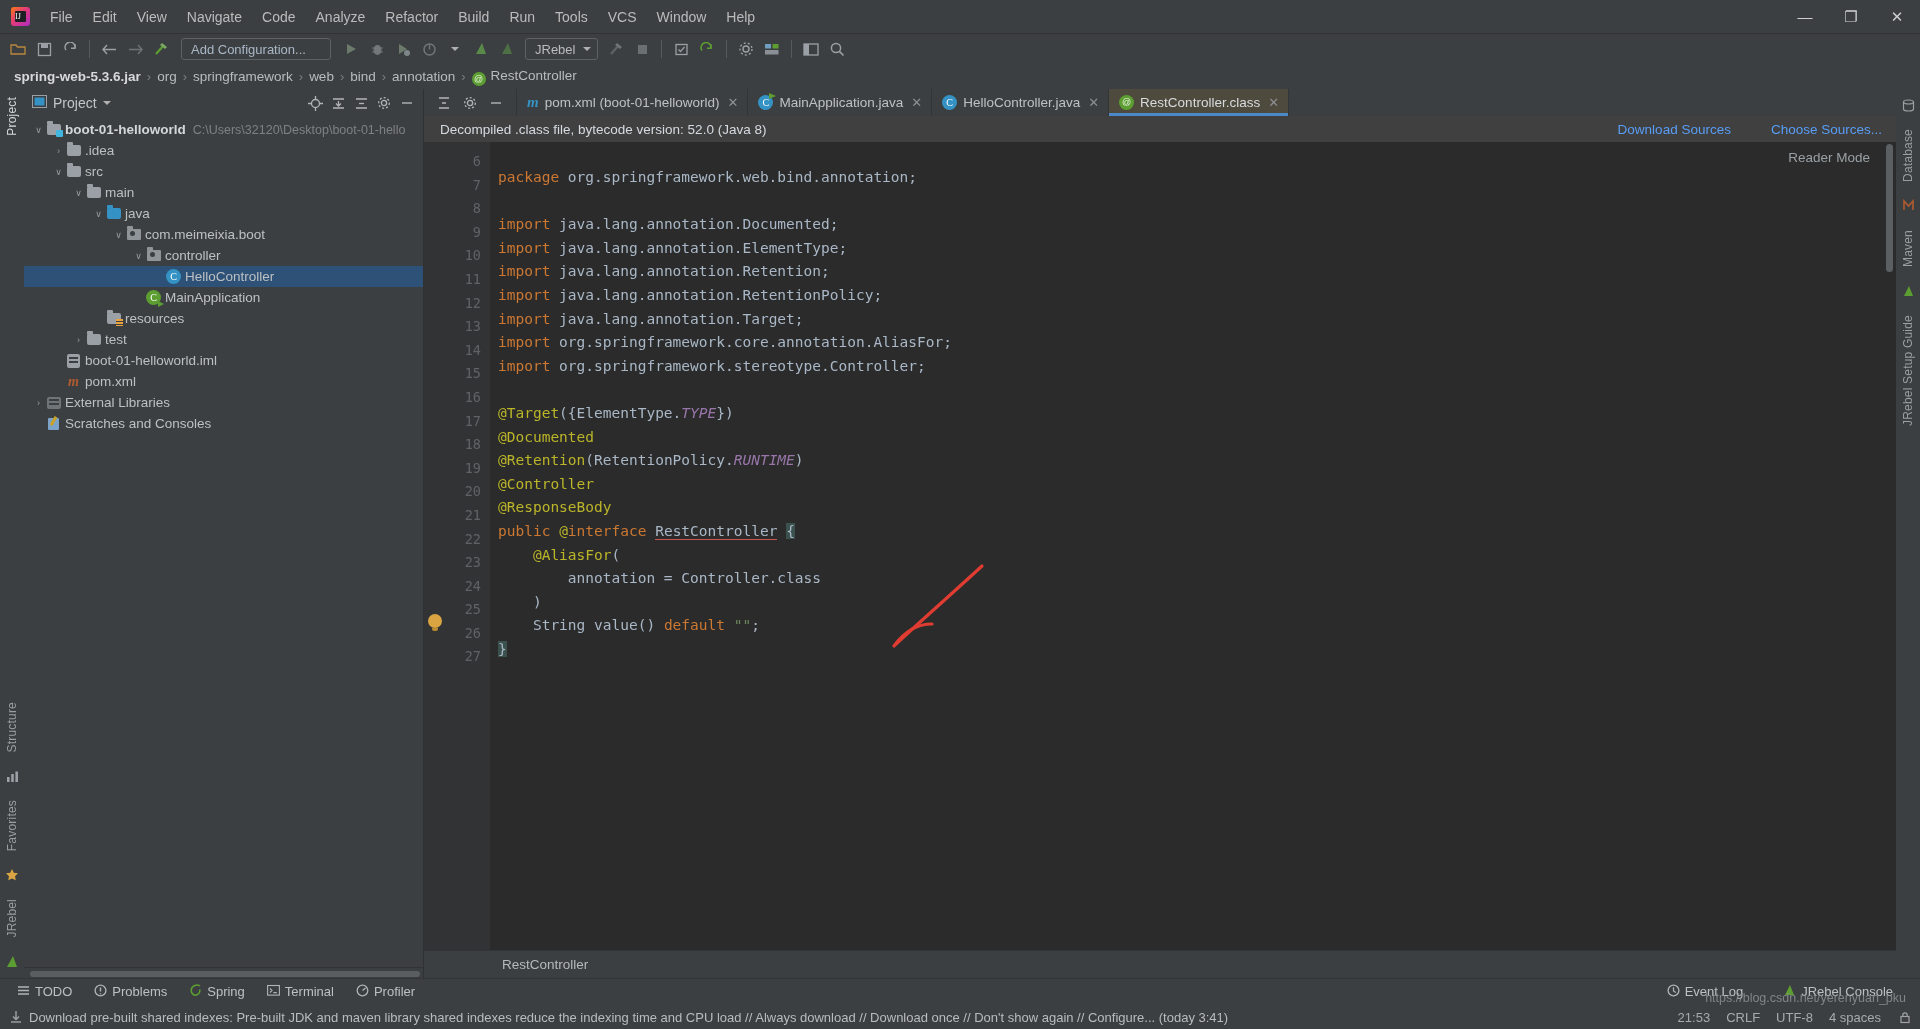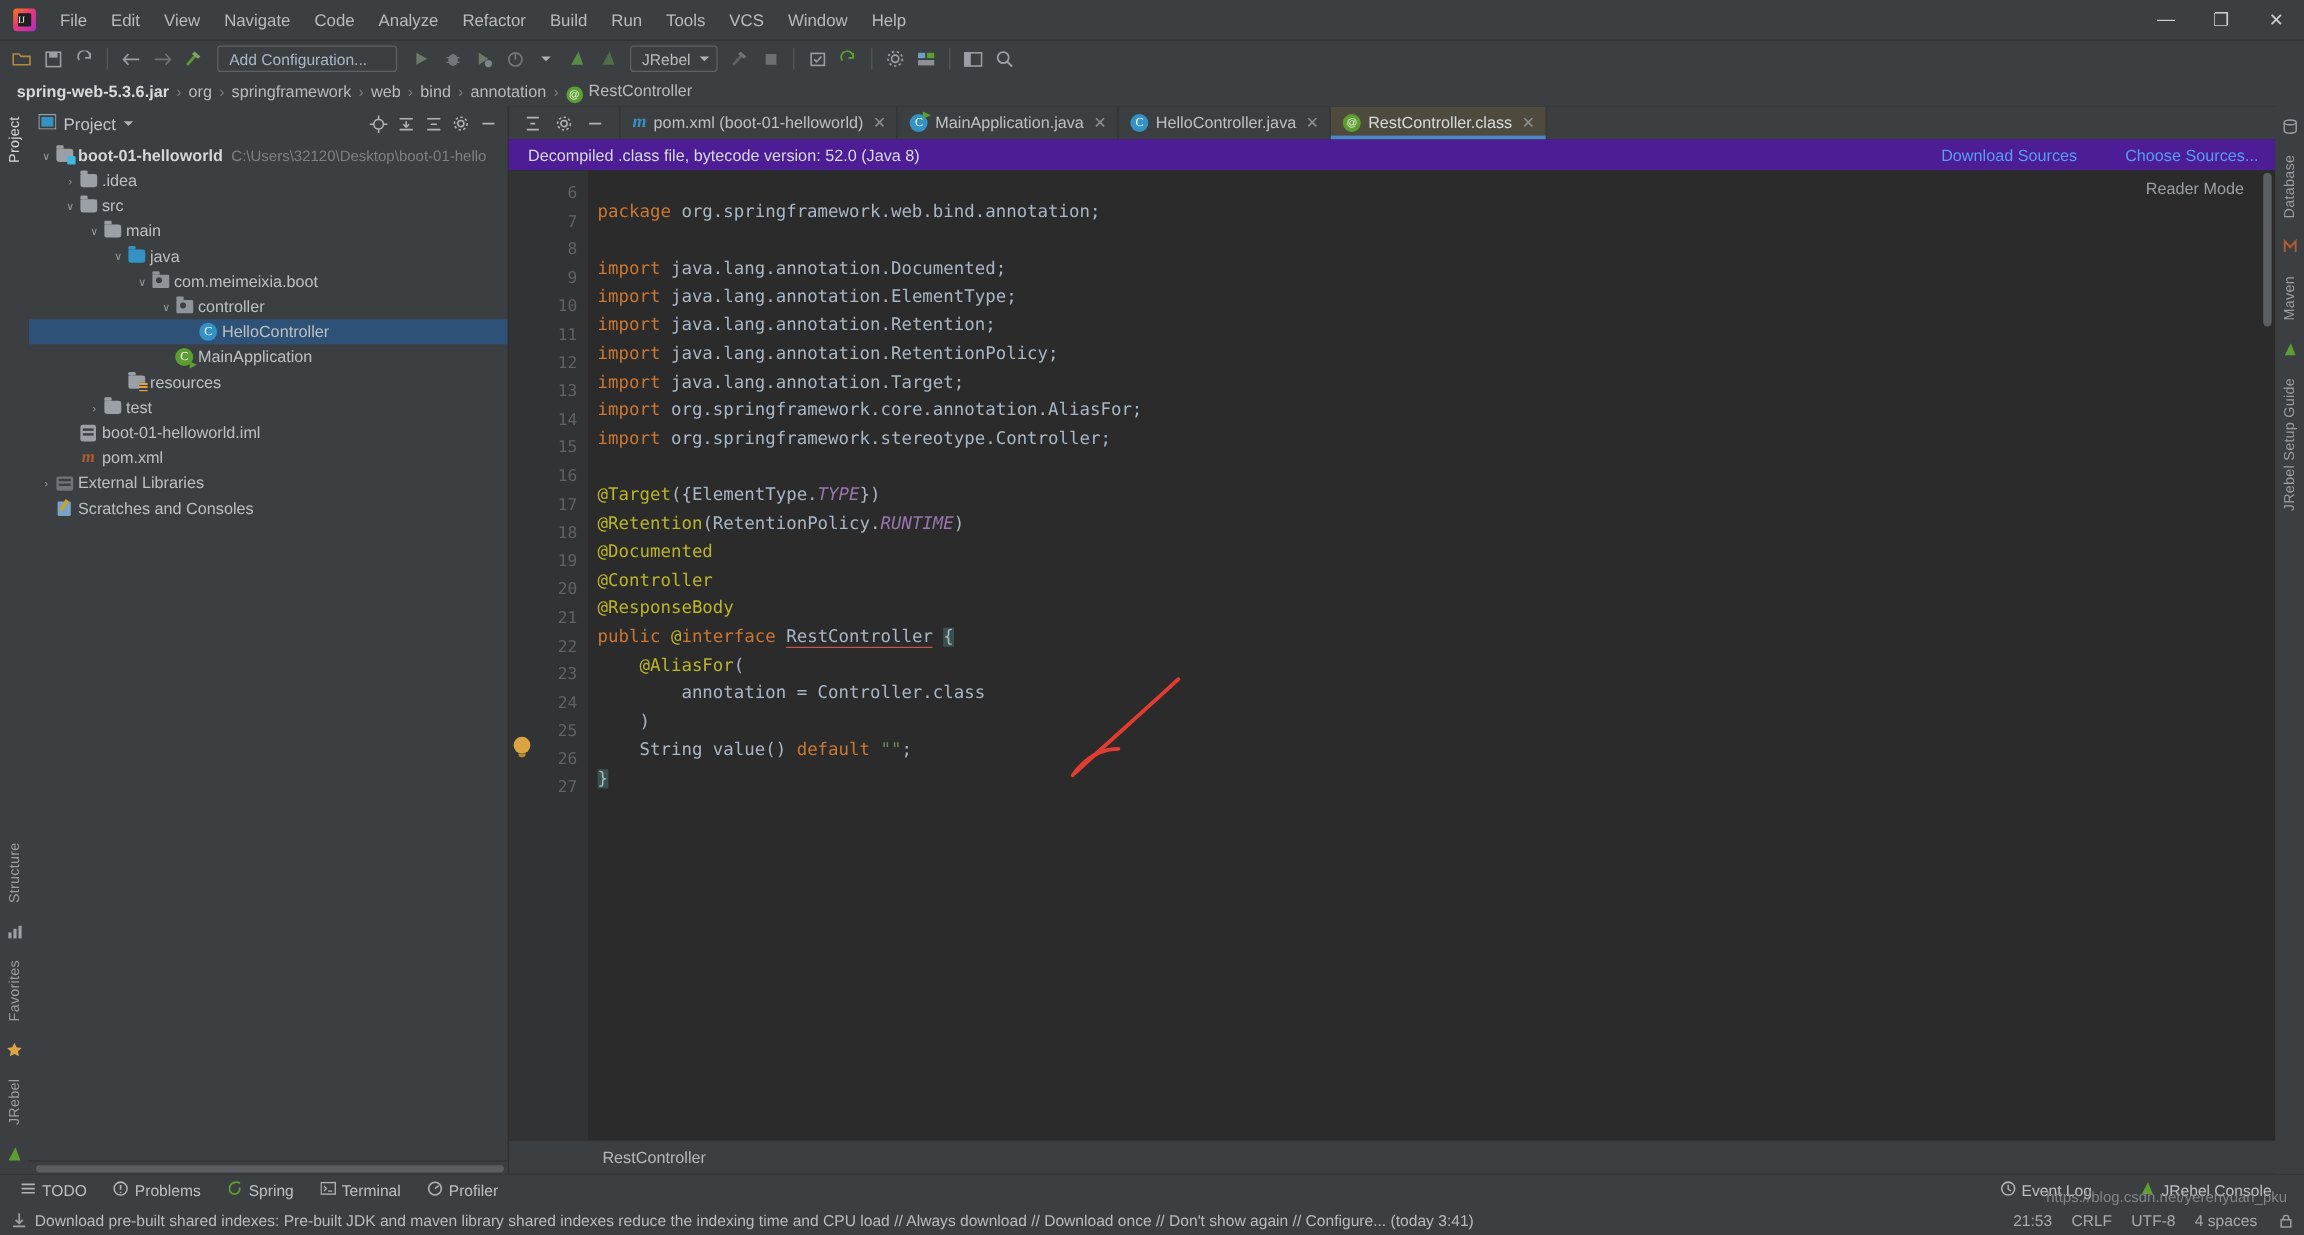--- a/index.html
+++ b/index.html
@@ -119,21 +119,21 @@
   .ico-m{ color:#3592c4; font-family:"Liberation Serif",serif; font-style:italic; font-weight:bold; font-size:15px;}
   .ico-spring{ width:15px;height:15px;border-radius:50%;background:#3592c4;color:#fff;font-size:10px;
     line-height:15px;text-align:center;font-family:"Liberation Serif",serif;position:relative;}
   .ico-spring:after{content:"";position:absolute;right:-3px;top:-2px;width:0;height:0;
     border-left:7px solid #5c9e31;border-top:3.5px solid transparent;border-bottom:3.5px solid transparent;}
   .ico-c{ width:15px;height:15px;border-radius:50%;background:#3592c4;color:#fff;font-size:10px;
     line-height:15px;text-align:center;font-family:"Liberation Serif",serif;}
   .ico-at{ width:15px;height:15px;border-radius:50%;background:#5c9e31;color:#eaf5e3;font-size:9px;
     line-height:15px;text-align:center;}
 
-  .banner{ height:26px; background:#4c1d95; display:flex; align-items:center;
+  .banner{ height:26px; background:#404040; display:flex; align-items:center;
            padding:0 14px 0 16px; flex:0 0 26px; font-size:13.5px; color:#d5dae0;}
   .banner .links{ margin-left:auto; display:flex; gap:40px; }
   .banner a{ color:#589df6; text-decoration:none; cursor:default; }
 
   .edwrap{ flex:1 1 auto; display:flex; position:relative; min-height:0; background:#2b2b2b;}
   .gutter{ width:66px; flex:0 0 66px; background:#313335; position:relative;
            font-family:"DejaVu Sans Mono", monospace; font-size:13.5px; color:#606366;
            text-align:right; padding-top:8px; }
   .gutter div{ height:23.6px; line-height:23.6px; padding-right:9px; }
   .code{ flex:1 1 auto; position:relative; overflow:hidden; padding-top:24px;
@@ -152,21 +152,21 @@
   .edscroll{ width:13px; flex:0 0 13px; background:#2b2b2b; position:relative; }
   .edscroll i{ position:absolute; top:2px; left:3px; width:7px; height:128px; background:#5c5f61; border-radius:4px;}
 
   .statuslbl{ height:28px; background:#3c3f41; display:flex; align-items:center;
               padding-left:78px; color:#b6b9bb; font-size:13.5px; flex:0 0 28px;
               border-top:1px solid #323436;}
 
   
   .bottombar{ height:27px; background:#3c3f41; display:flex; align-items:center; gap:0;
               padding:0 6px; flex:0 0 27px; border-top:1px solid #323436;}
-  .bb-item{ display:flex; align-items:center; gap:5px; padding:3px 11px; color:#bdc0c2;
+  .bb-item{ display:flex; align-items:flex-start; gap:5px; padding:3px 11px; color:#bdc0c2;
             font-size:13px; cursor:default; border-radius:3px;}
   .bb-right{ margin-left:auto; display:flex; align-items:center; gap:18px; padding-right:10px;}
   .statusbar{ height:24px; background:#3c3f41; display:flex; align-items:center;
               padding:0 8px; flex:0 0 24px; font-size:13px; color:#b9bcbe; gap:6px;}
   .sb-ico{ width:15px;height:15px;display:flex;align-items:center;justify-content:center;color:#9fa3a5;}
   .sb-msg{ color:#b9bcbe; }
   .sb-right{ margin-left:auto; display:flex; gap:16px; align-items:center; color:#a7abad;}
   .watermark{ position:absolute; right:14px; bottom:24px; color:#8d9194; font-size:12.5px;
               opacity:.85; pointer-events:none;}
 
@@ -613,22 +613,22 @@
             <div class="ln">&nbsp;</div>
             <div class="ln"><span class="kw">import</span> java.lang.annotation.Documented;</div>
             <div class="ln"><span class="kw">import</span> java.lang.annotation.ElementType;</div>
             <div class="ln"><span class="kw">import</span> java.lang.annotation.Retention;</div>
             <div class="ln"><span class="kw">import</span> java.lang.annotation.RetentionPolicy;</div>
             <div class="ln"><span class="kw">import</span> java.lang.annotation.Target;</div>
             <div class="ln"><span class="kw">import</span> org.springframework.core.annotation.AliasFor;</div>
             <div class="ln"><span class="kw">import</span> org.springframework.stereotype.Controller;</div>
             <div class="ln">&nbsp;</div>
             <div class="ln"><span class="an">@Target</span>({ElementType.<span class="sf">TYPE</span>})</div>
+            <div class="ln"><span class="an">@Documented</span></div>
             <div class="ln"><span class="an">@Retention</span>(RetentionPolicy.<span class="sf">RUNTIME</span>)</div>
-            <div class="ln"><span class="an">@Documented</span></div>
             <div class="ln"><span class="an">@Controller</span></div>
             <div class="ln"><span class="an">@ResponseBody</span></div>
             <div class="ln"><span class="kw">public</span> <span class="an">@<span class="kw">interface</span></span> <span class="underline-red">RestController</span> <span class="brace-hl">{</span></div>
             <div class="ln">    <span class="an">@AliasFor</span>(</div>
             <div class="ln">        annotation = Controller.class</div>
             <div class="ln">    )</div>
             <div class="ln">    String value() <span class="kw">default</span> <span class="st">""</span>;</div>
             <div class="ln"><span class="brace-hl">}</span></div>
             <div class="ln">&nbsp;</div>
           </div>

